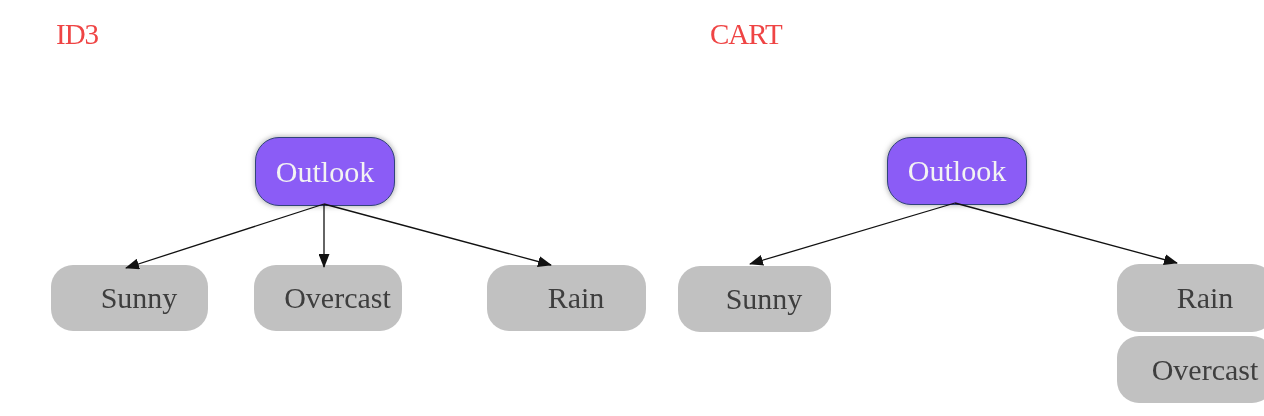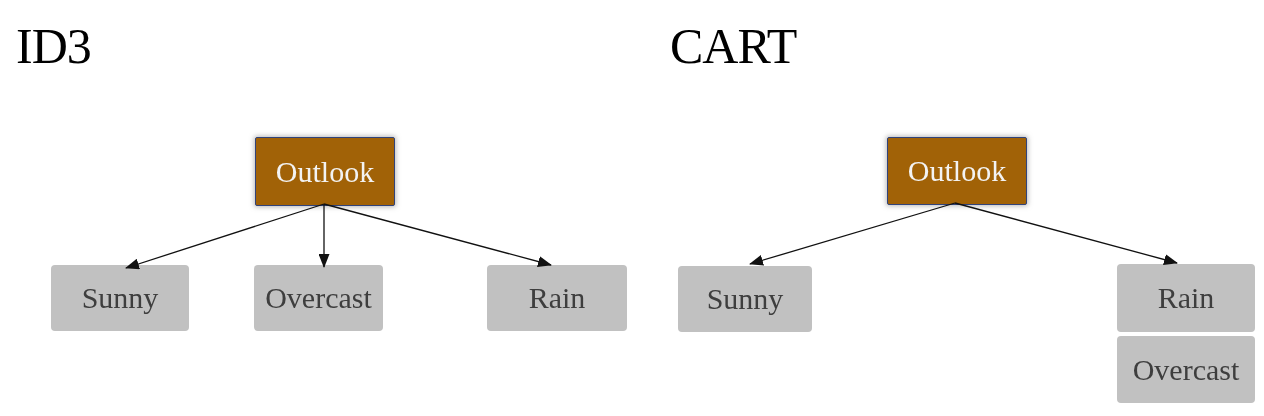--- a/index.html
+++ b/index.html
@@ -9,49 +9,51 @@
     font-family: "Liberation Serif", "DejaVu Serif", serif;
     overflow: hidden;
   }
   .canvas {
     position: relative;
     width: 1264px; height: 416px;
     background: #ffffff;
   }
   .tree-title {
     position: absolute;
-    font-size: 50px;
+    font-size: 29px;
     line-height: 1.15;
     letter-spacing: -1px;
-    color: #000000;
+    color: #ef4444;
     white-space: nowrap;
+    margin-left: 40px;
   }
   #id3-title  { left: 16px;  top: 18px; }
   #cart-title { left: 670px; top: 18px; }
 
   .node {
     position: absolute;
     display: flex;
     align-items: center;
     justify-content: center;
     font-size: 30px;
     white-space: nowrap;
     z-index: 1;
   }
   .node.root {
-    background: #a16207;
+    background: #8b5cf6;
     color: #f3f3f3;
     border: 1px solid #31437a;
-    border-radius: 2px;
+    border-radius: 24px;
     box-shadow: 0 0 5px 1px rgba(125,125,125,0.55);
   }
   .node.child {
     background: #c1c1c1;
     color: #3e3e3e;
-    border-radius: 4px;
+    border-radius: 22px;
+    padding-left: 19px;
   }
 
   
   #id3-root     { left: 255px;  top: 137px; width: 138px; height: 67px; }
   #id3-sunny    { left: 51px;   top: 265px; width: 138px; height: 66px; }
   #id3-overcast { left: 254px;  top: 265px; width: 129px; height: 66px; }
   #id3-rain     { left: 487px;  top: 265px; width: 140px; height: 66px; }
 
   
   #cart-root     { left: 887px;  top: 137px; width: 138px; height: 66px; }

